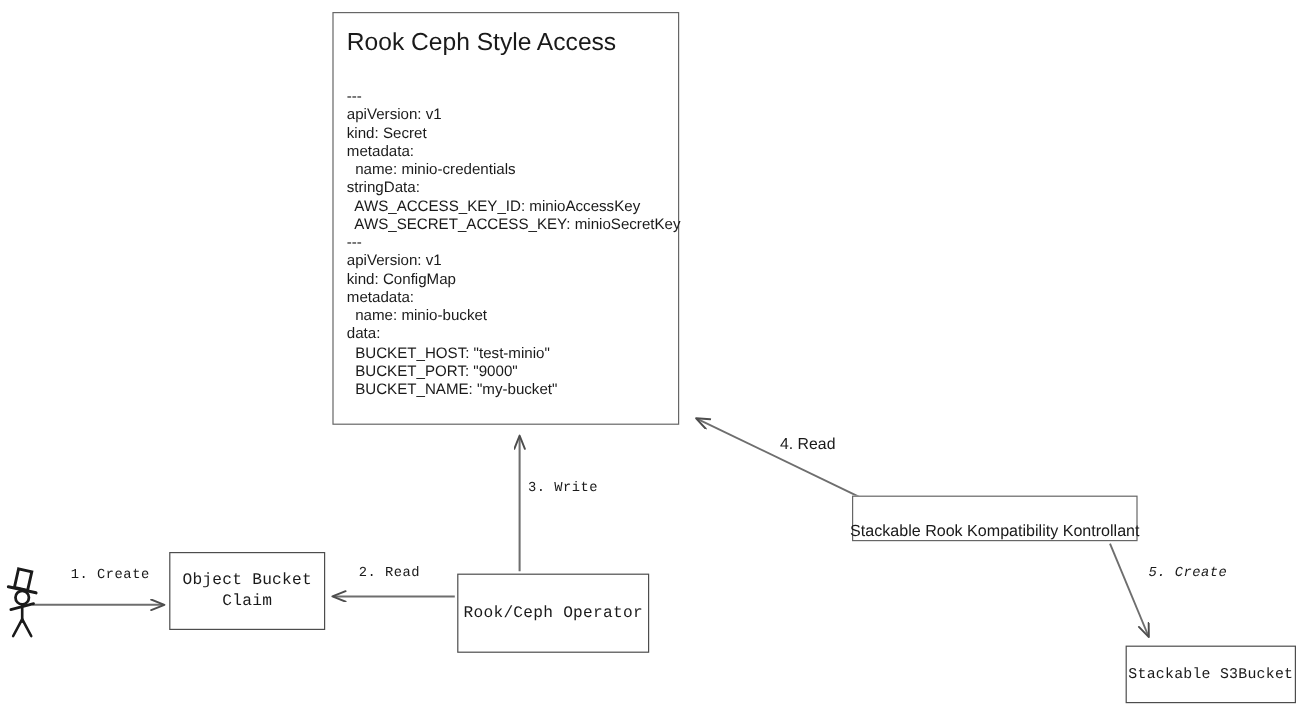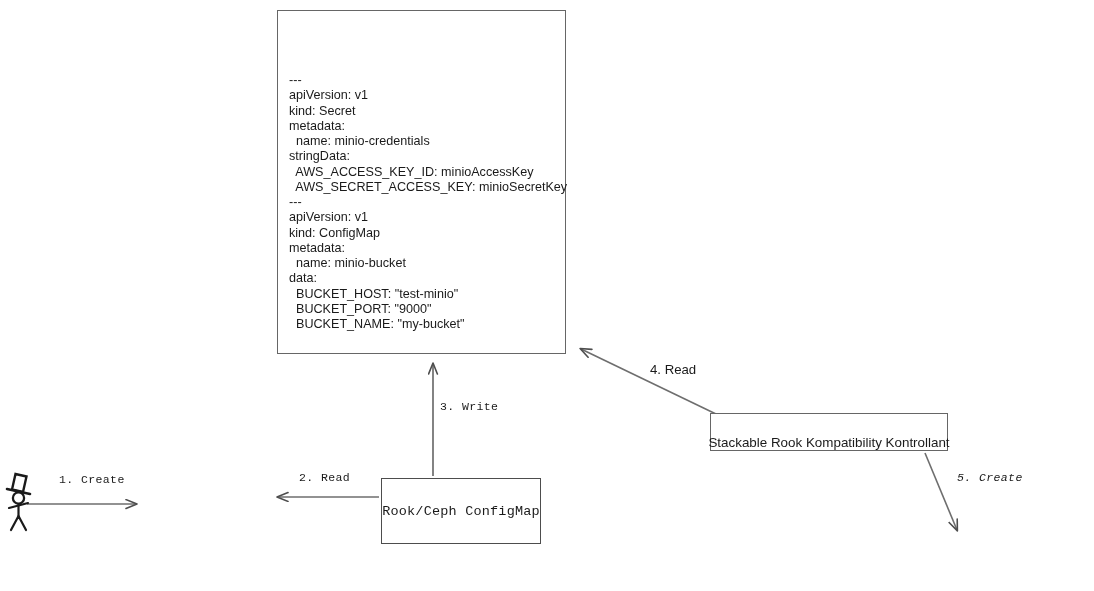--- a/index.html
+++ b/index.html
@@ -170,48 +170,56 @@
 
       <path d="M18.5,504 L18.5,518"></path>
 
       <path d="M9,508 L28,503"></path>
 
       <path d="M18.5,516 L11,530 M18.5,516 L26,530"></path>
     </g>
   </svg>
 
   <div class="box" id="yaml-card">
+    <div id="yaml-title">Rook Ceph Style Access</div>
     <div id="yaml-body">---
 apiVersion: v1
 kind: Secret
 metadata:
   name: minio-credentials
 stringData:
   AWS_ACCESS_KEY_ID: minioAccessKey
   AWS_SECRET_ACCESS_KEY: minioSecretKey
 ---
 apiVersion: v1
 kind: ConfigMap
 metadata:
   name: minio-bucket
 data:
   BUCKET_HOST: "test-minio"
   BUCKET_PORT: "9000"
   BUCKET_NAME: "my-bucket"</div>
   </div>
 
+  <div class="box mono" id="obc-box">
+    <span style="white-space:pre-line">Object Bucket
+Claim</span>
+  </div>
 
   <div class="box mono" id="operator-box">
-    <span>Rook/Ceph ConfigMap</span>
+    <span>Rook/Ceph Operator</span>
   </div>
 
   <div class="box" id="srkk-box">
     <span>Stackable Rook Kompatibility Kontrollant</span>
   </div>
 
+  <div class="box mono" id="s3-box">
+    <span>Stackable S3Bucket</span>
+  </div>
 
   <div class="lbl mono" id="lbl-create1">1. Create</div>
   <div class="lbl mono" id="lbl-read2">2. Read</div>
   <div class="lbl mono" id="lbl-write3">3. Write</div>
   <div class="lbl sans" id="lbl-read4">4. Read</div>
   <div class="lbl mono" id="lbl-create5">5. Create</div>
 
 </div>
 
 </body></html>

